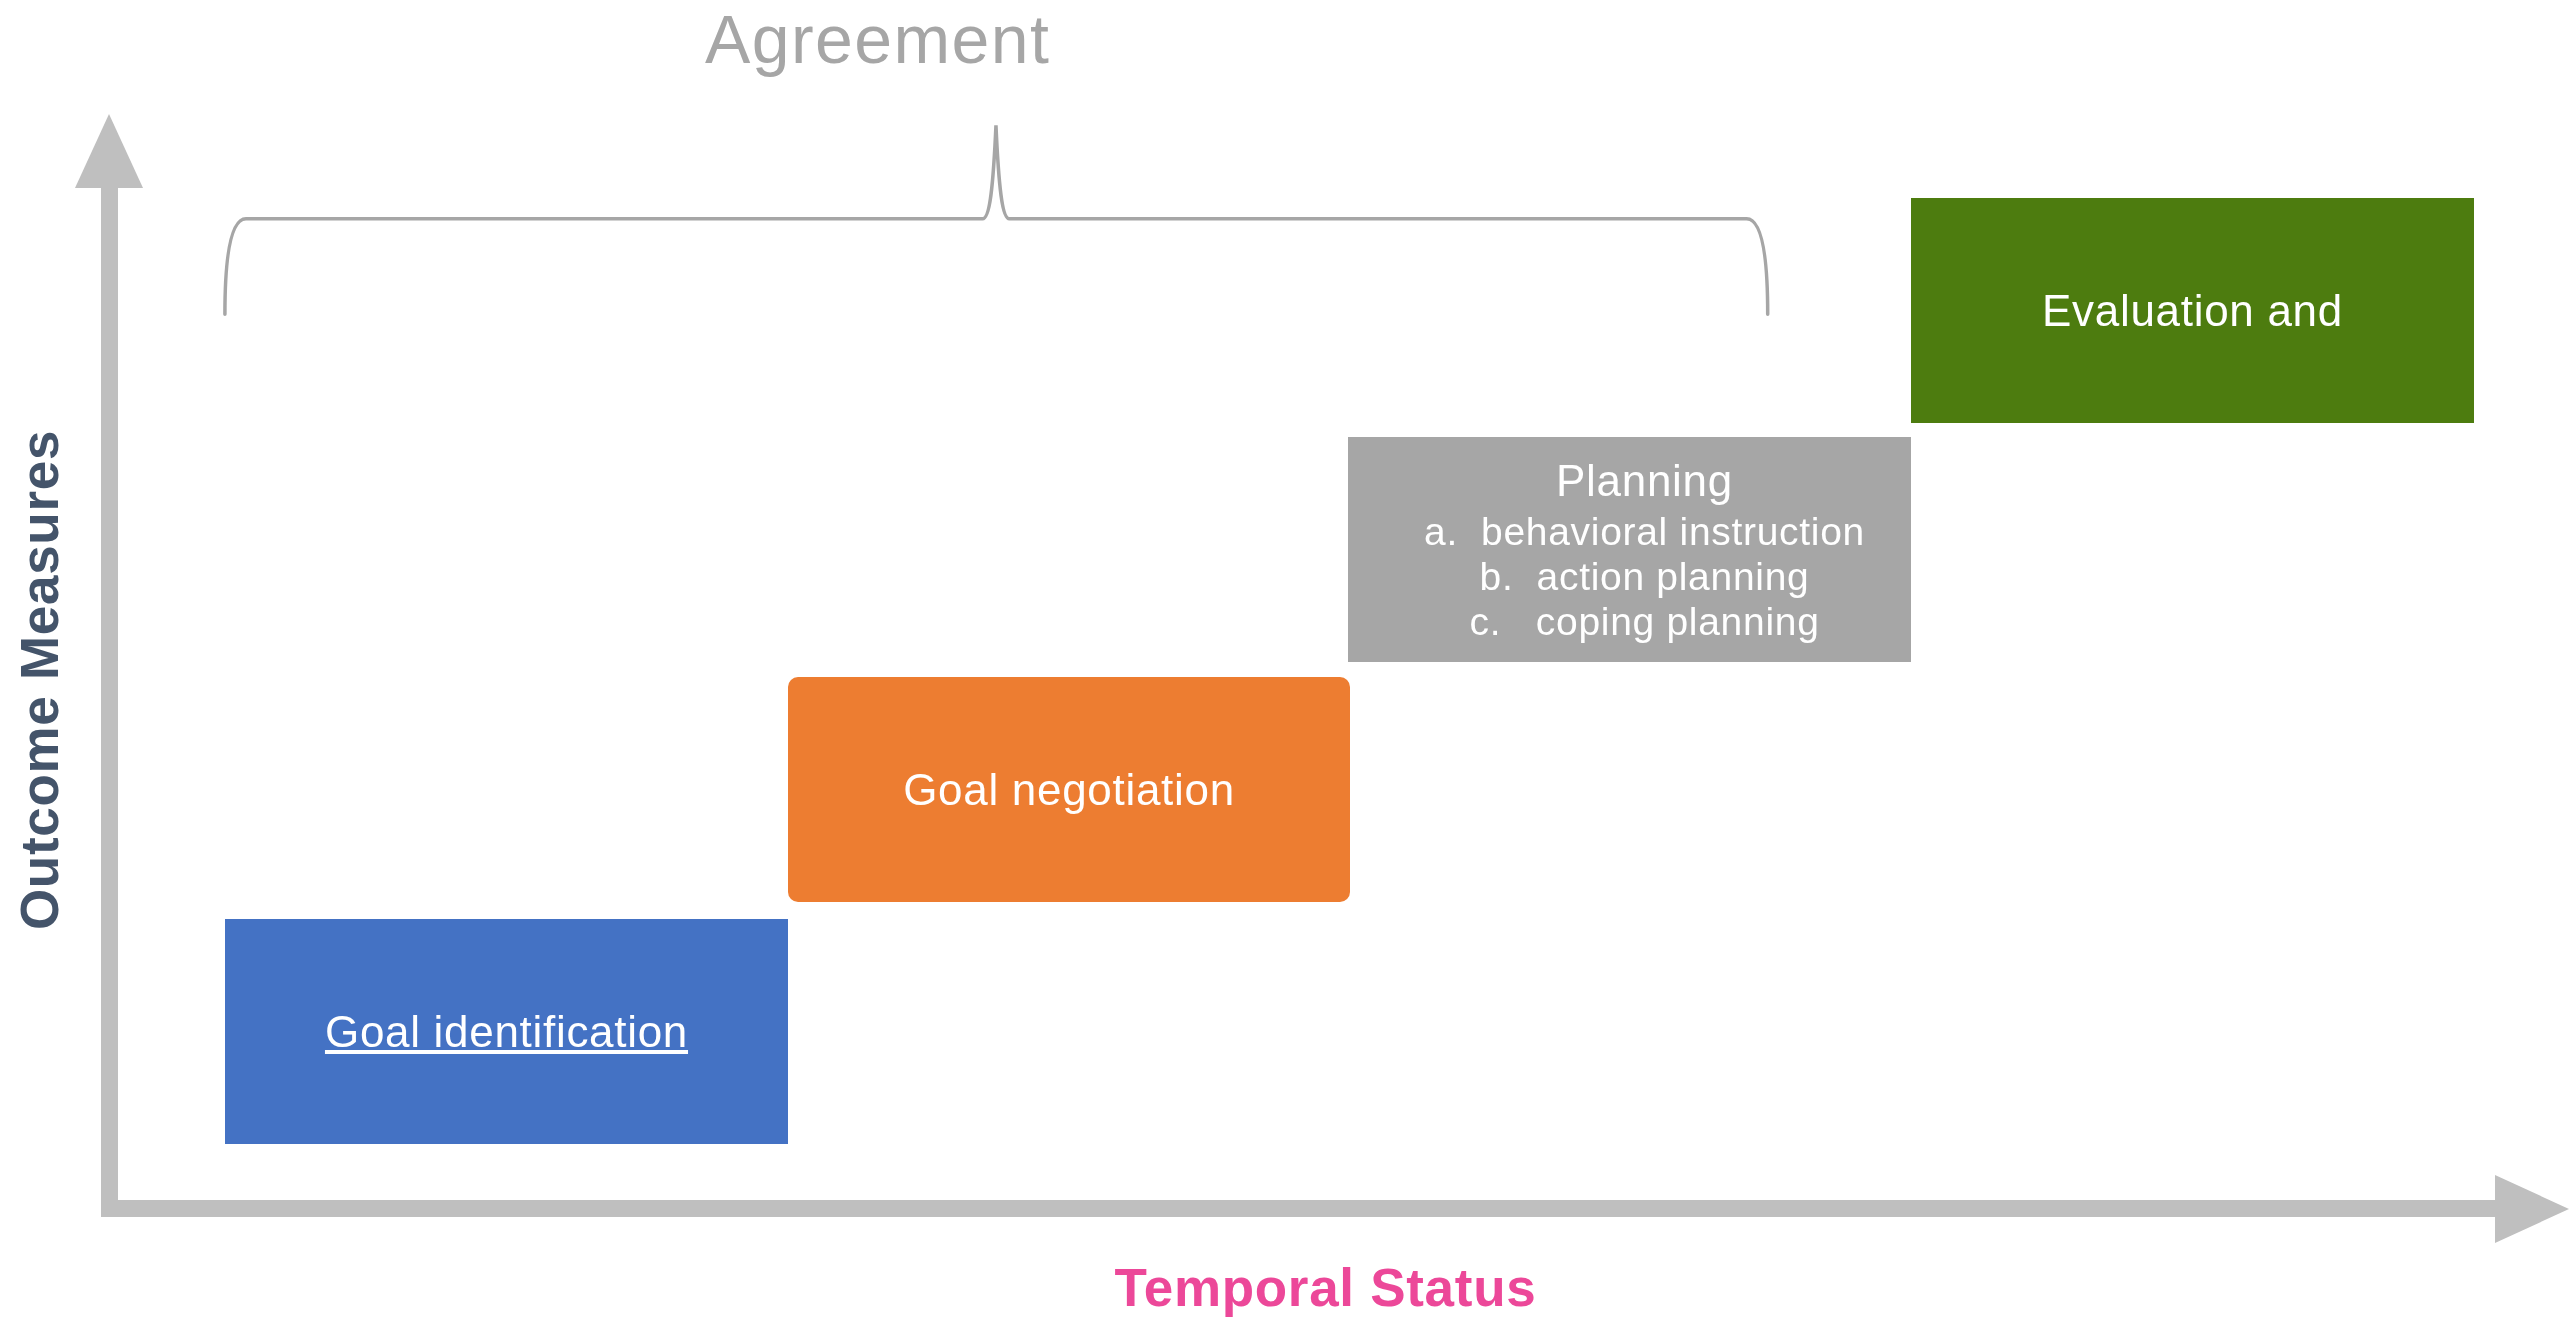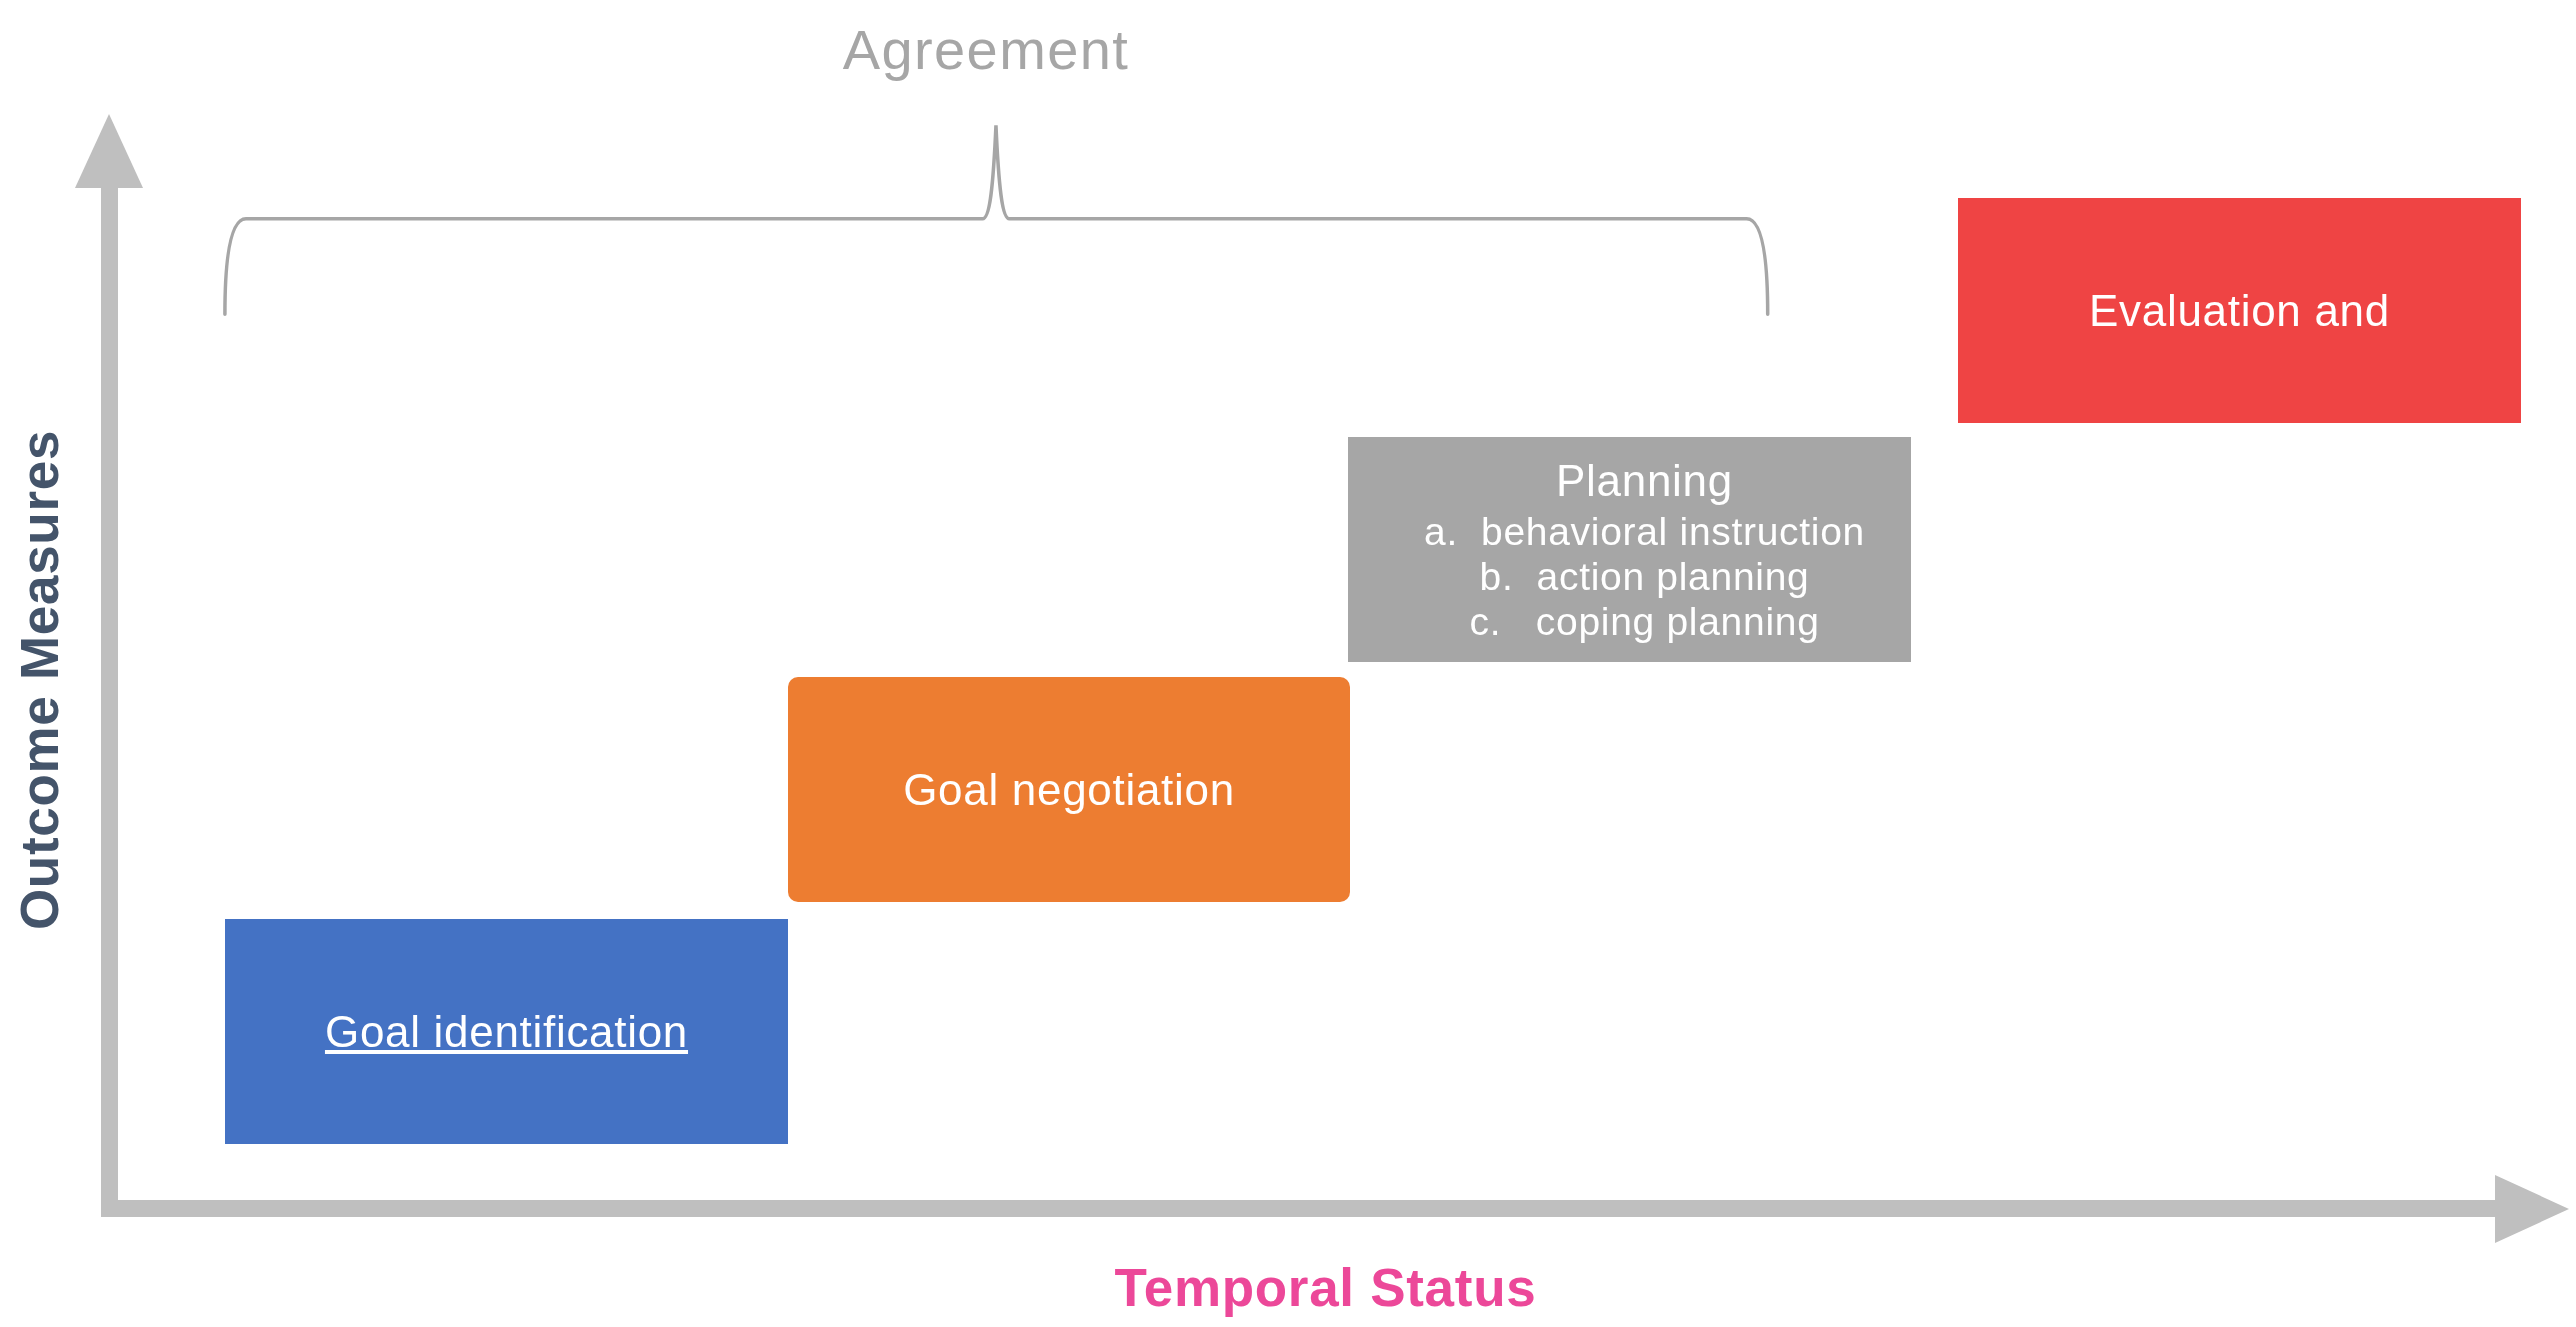--- a/index.html
+++ b/index.html
@@ -39,24 +39,23 @@
     left: -280px; top: 652px; width: 633px; height: 56px;
     transform: rotate(-90deg);
     transform-origin: center center;
   }
   .x-axis-label { left: 1009px; top: 1257px; width: 633px; }
 
   
   .brace-svg { left: 0; top: 0; }
   .brace-path { fill: none; stroke: #a6a6a6; stroke-width: 5; stroke-linecap: round; }
   .agreement-label {
-    left: 705px; top: 17px; width: 562px;
-    font-size: 56px;
+    left: 705px; top: 0; width: 562px;
+    font-size: 68px;
     letter-spacing: 1.4px;
-    text-align: center;
     white-space: nowrap;
   }
 
   
   .box {
     color: #ffffff;
     letter-spacing: 0.7px;
     display: flex;
     flex-direction: column;
     align-items: center;
@@ -104,18 +103,18 @@
     <div class="box-title">Goal negotiation</div>
   </div>
 
   <div class="abs box box-planning" style="background-color: rgb(166, 166, 166); padding-left: 30px;">
     <div class="box-title">Planning</div>
     <div class="plan-item">a.  behavioral instruction</div>
     <div class="plan-item">b.  action planning</div>
     <div class="plan-item">c.   coping planning</div>
   </div>
 
-  <div class="abs box box-evaluation" style="background-color: #ef4444; margin-left: 47px;">
+  <div class="abs box box-evaluation" style="background-color: #4d7c0f;">
     <div class="eval-line">Evaluation and</div>
   </div>
 
 </div>
 
 
 </body></html>

